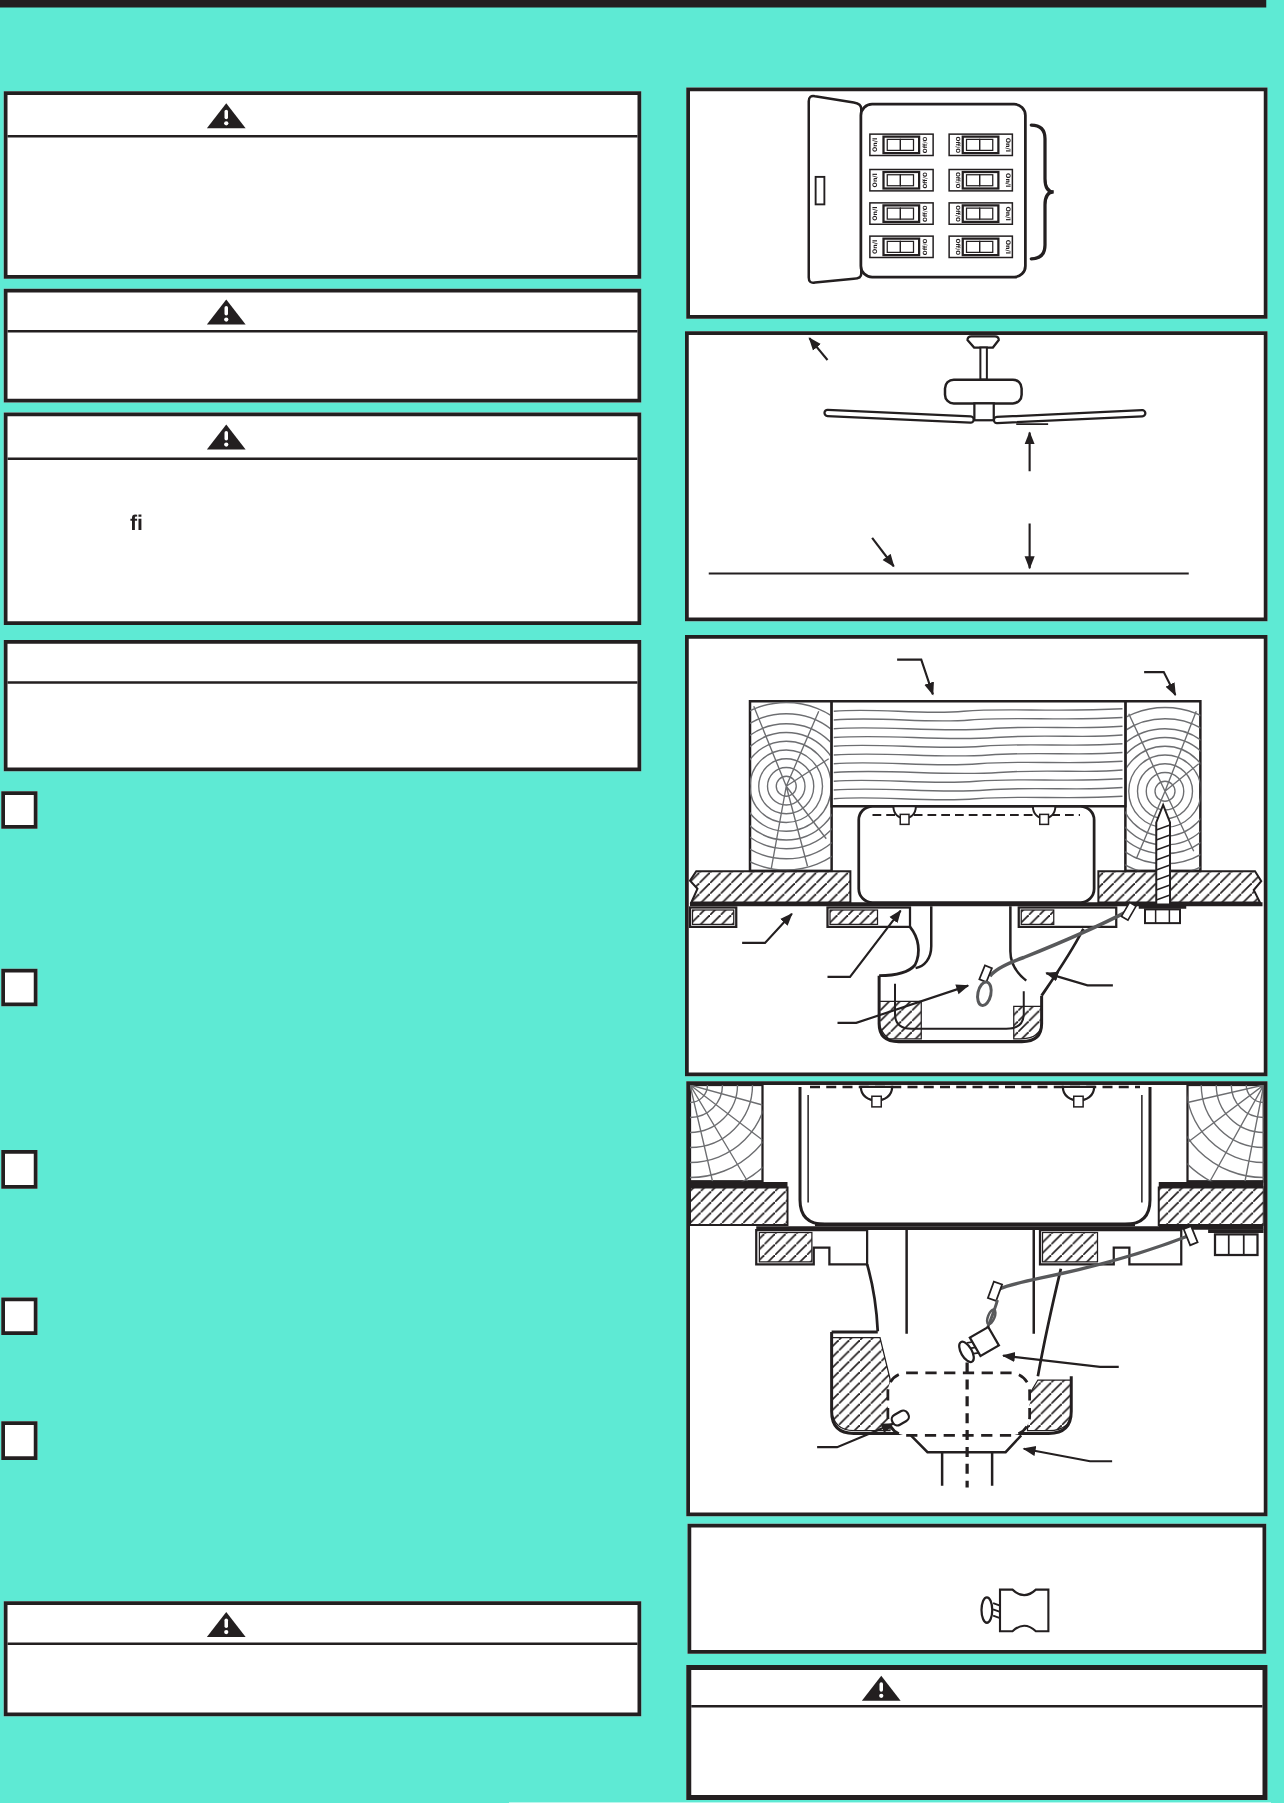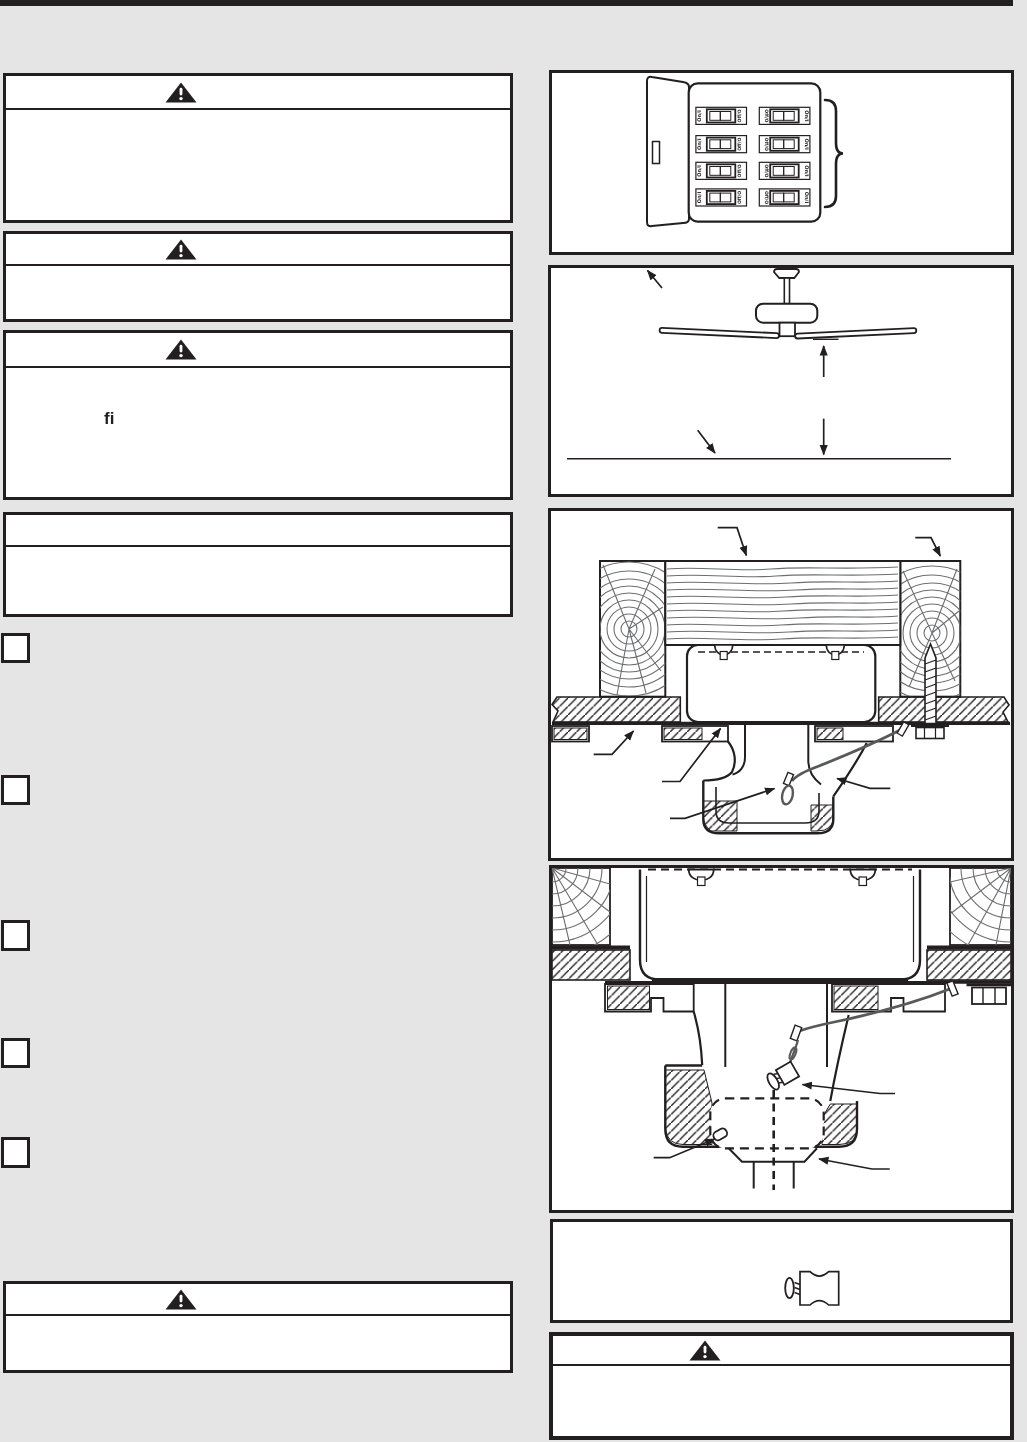--- a/index.html
+++ b/index.html
@@ -1,16 +1,16 @@
 <!DOCTYPE html>
 <html><head>
 <meta charset="utf-8">
 <style>
   html,body{margin:0;padding:0;background:#fff;}
-  .page{position:relative;width:1027px;height:1442px;background:#e5e5e5;overflow:hidden;
+  .page{position:relative;width:1027px;height:1442px;background:#5eead4;overflow:hidden;
         font-family:"Liberation Sans",sans-serif;color:#231f20;}
   .topbar{position:absolute;left:0;top:0;width:1013px;height:6px;background:#231f20;}
   .wbox{position:absolute;border:3px solid #231f20;background:#fff;box-sizing:border-box;}
   .wbox .hdr{display:flex;align-items:center;border-bottom:2px solid #231f20;box-sizing:border-box;}
   .wbox.thick{border-width:4px;}
   .tri{display:block;}
   .step{position:absolute;left:1px;width:29px;height:30px;border:3px solid #231f20;
         box-sizing:border-box;background:#fff;}
   .dbox{position:absolute;border:3px solid #231f20;background:#fff;box-sizing:border-box;}
   .dbox svg{display:block;}

